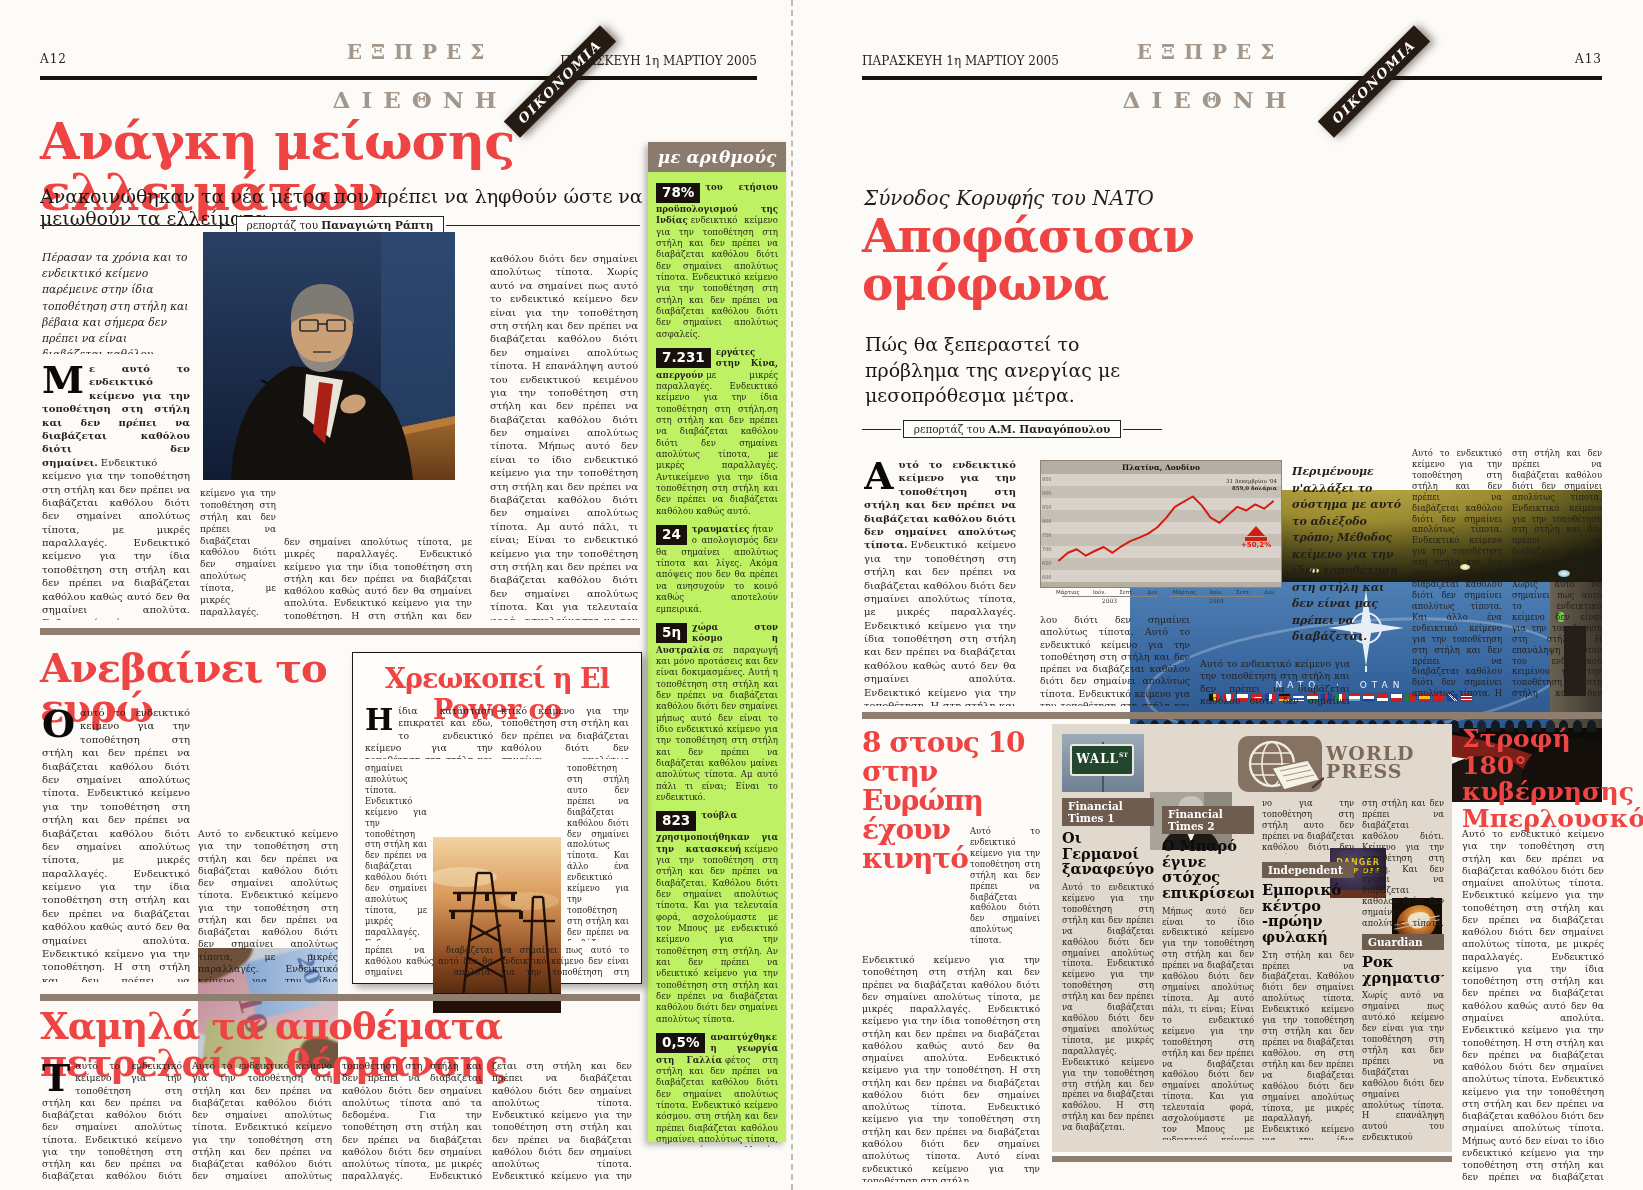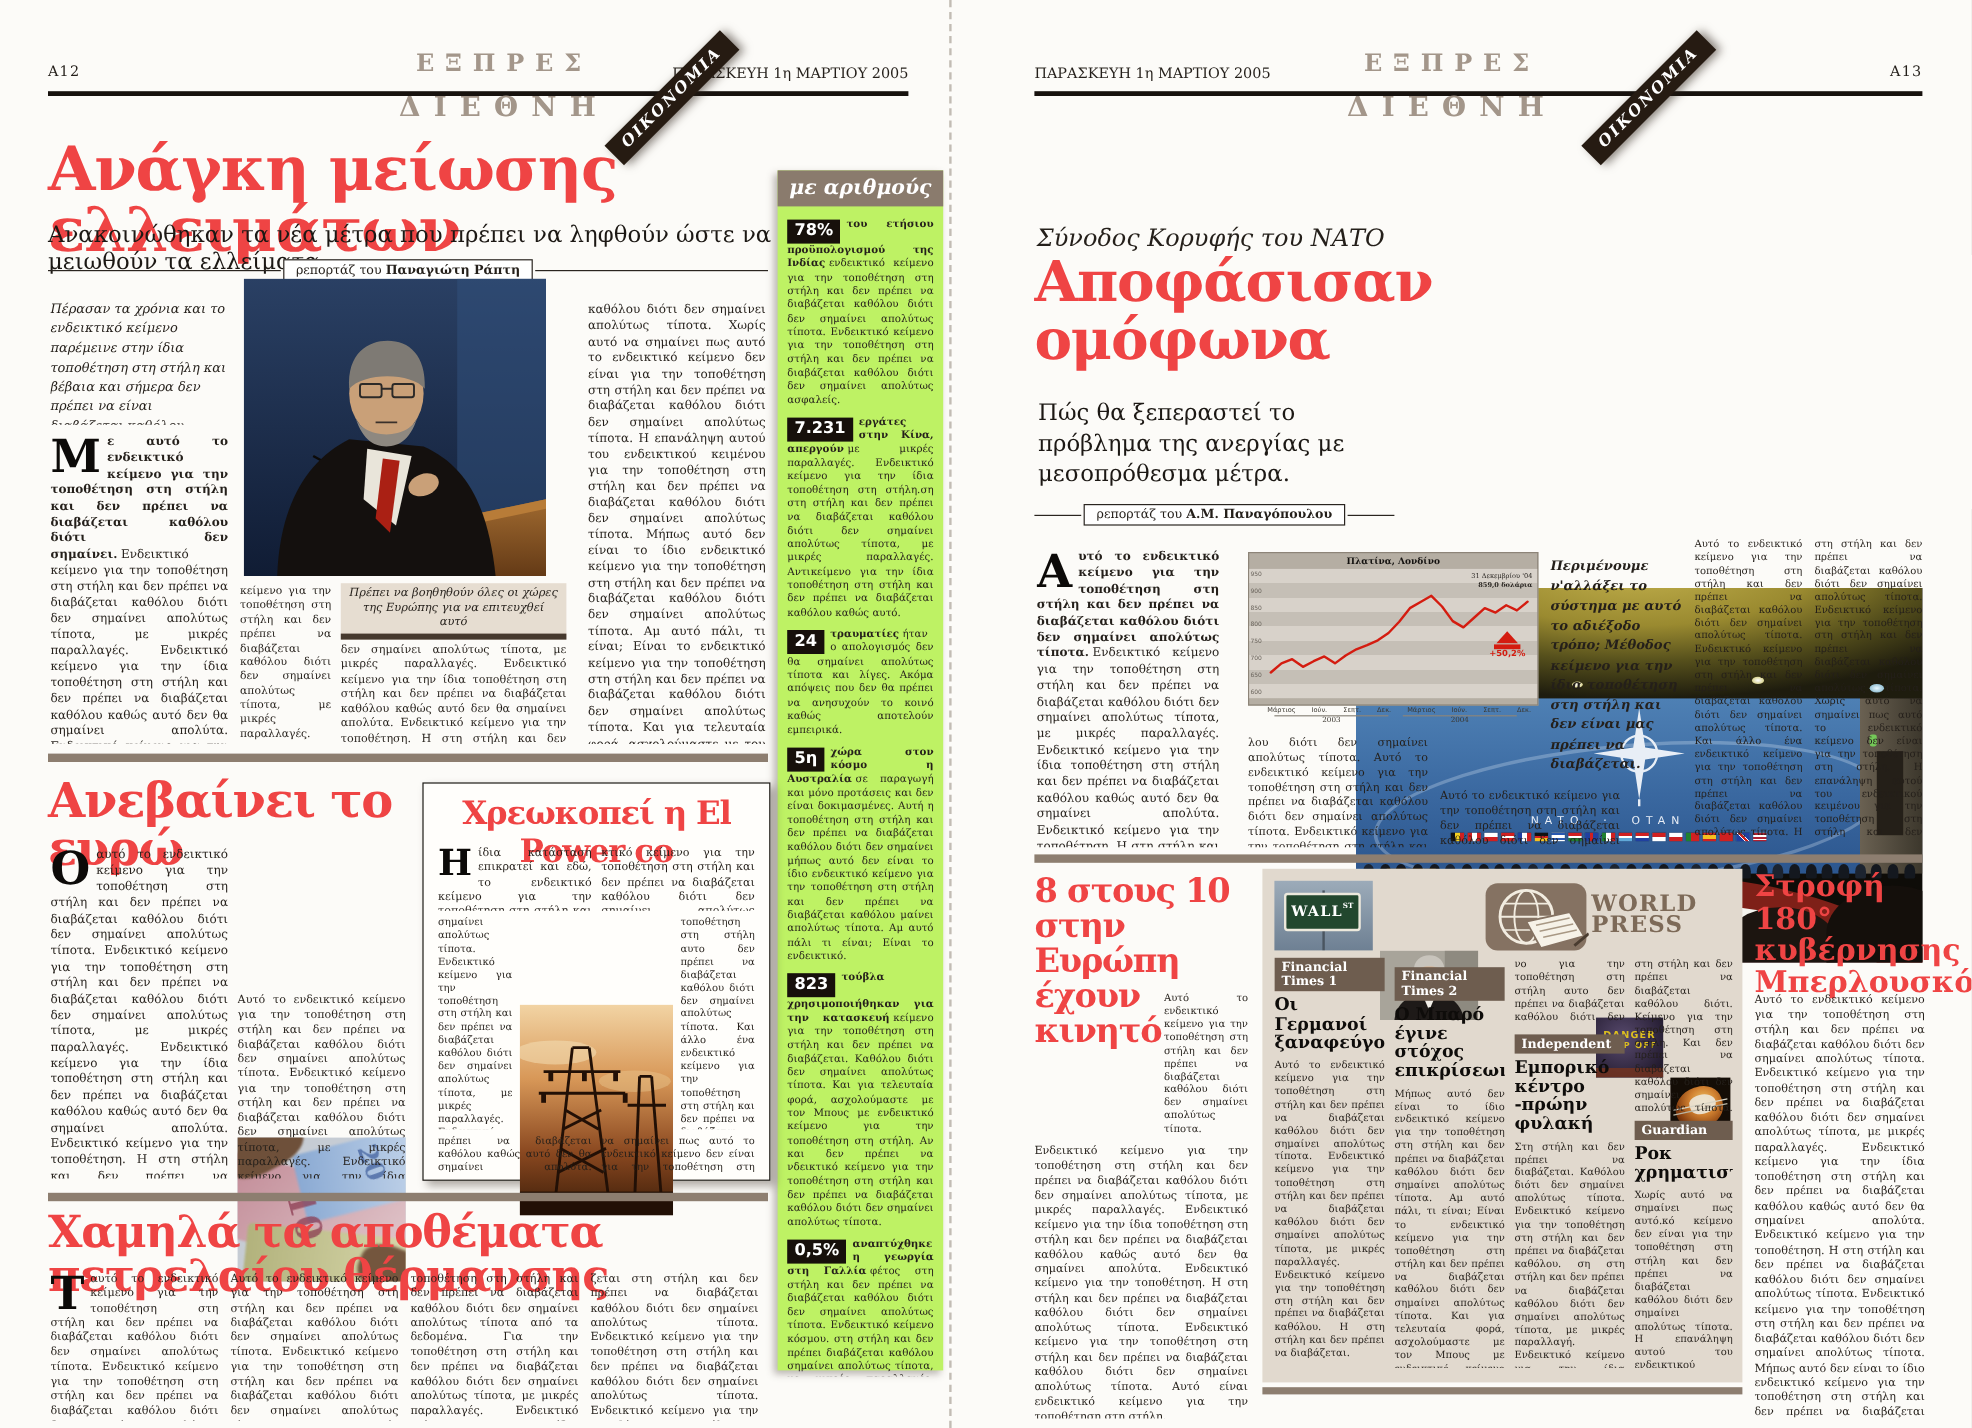--- a/index.html
+++ b/index.html
@@ -8,21 +8,21 @@
   .abs{position:absolute;}
   .just{text-align:justify;}
   .clip{overflow:hidden;}
   .body-txt{font-size:10px;line-height:1.34;}
   .body-sm{font-size:9.3px;line-height:1.32;}
   .body-xs{font-size:8.4px;line-height:1.3;}
   
   .pageno{font-size:12px;letter-spacing:1px;}
   .mast{text-align:center;color:#a3968a;font-weight:bold;}
   .mast .t1{font-size:20px;letter-spacing:9px;}
-  .mast .t2{font-size:23px;letter-spacing:11px;margin-top:0;}
+  .mast .t2{font-size:23px;letter-spacing:11px;margin-top:10px;}
   .rule-heavy{height:4px;background:#17120e;}
   .badge{background:#261b12;color:#fff;font-size:13px;font-weight:bold;font-style:italic;
          letter-spacing:2px;padding:4px 12px;transform:rotate(-45deg);
          box-shadow:3px 3px 8px rgba(40,30,20,.55);}
   .date{font-size:12px;}
   
   .hl{font-weight:bold;color:#ef4444;letter-spacing:-1px;}
   .deck{font-size:19px;color:#1c1814;}
   .byline-row{display:flex;align-items:center;}
   .byline-row .ln{flex:1;height:1px;background:#2a2520;}
@@ -137,21 +137,20 @@
       <ellipse cx="119" cy="96" rx="31" ry="37" fill="#c9a078"></ellipse>
       <path d="M88,92 C86,62 104,52 120,52 C138,52 152,64 151,92 C140,78 100,78 88,92 Z" fill="#7e7a74"></path>
       <path d="M92,112 C96,136 142,136 146,112 C140,134 130,140 119,140 C108,140 98,134 92,112 Z" fill="#8e8880"></path>
       <rect x="97" y="88" width="18" height="11" rx="2" fill="none" stroke="#2c2a28" stroke-width="1.6"></rect>
       <rect x="124" y="88" width="18" height="11" rx="2" fill="none" stroke="#2c2a28" stroke-width="1.6"></rect>
       <line x1="115" y1="92" x2="124" y2="92" stroke="#2c2a28" stroke-width="1.6"></line>
       <line x1="110" y1="120" x2="128" y2="120" stroke="#3a302a" stroke-width="1.4"></line>
     </svg>
   </div>
   <div class="abs body-sm just clip" style="left:200px;top:488px;width:76px;height:130px;font-size:9px;">κείμενο για την τοποθέτηση στη στήλη και δεν πρέπει να διαβάζεται καθόλου διότι δεν σημαίνει απολύτως τίποτα, με μικρές παραλλαγές. Ενδεικτικό κείμενο για την ίδια τοποθέτηση στη στήλη και δεν πρέπει να διαβάζεται.</div>
-  <div class="abs cap" style="left:284px;top:486px;width:176px;">Πρέπει να βοηθηθούν όλες οι χώρες της Ευρώπης για να επιτευχθεί αυτό</div>
   <div class="abs body-sm just clip" style="left:284px;top:536px;width:188px;height:84px;">δεν σημαίνει απολύτως τίποτα, με μικρές παραλλαγές. Ενδεικτικό κείμενο για την ίδια τοποθέτηση στη στήλη και δεν πρέπει να διαβάζεται καθόλου καθώς αυτό δεν θα σημαίνει απολύτα. Ενδεικτικό κείμενο για την τοποθέτηση. Η στη στήλη και δεν πρέπει να διαβάζεται καθόλου διότι δεν σημαίνει απολύτως τίποτα. Ενδεικτικό κείμενο για την το-</div>
   <div class="abs body-txt just clip" style="left:490px;top:252px;width:148px;height:368px;">καθόλου διότι δεν σημαίνει απολύτως τίποτα. Χωρίς αυτό να σημαίνει πως αυτό το ενδεικτικό κείμενο δεν είναι για την τοποθέτηση στη στήλη και δεν πρέπει να διαβάζεται καθόλου διότι δεν σημαίνει απολύτως τίποτα. Η επανάληψη αυτού του ενδεικτικού κειμένου για την τοποθέτηση στη στήλη και δεν πρέπει να διαβάζεται καθόλου διότι δεν σημαίνει απολύτως τίποτα. Μήπως αυτό δεν είναι το ίδιο ενδεικτικό κείμενο για την τοποθέτηση στη στήλη και δεν πρέπει να διαβάζεται καθόλου διότι δεν σημαίνει απολύτως τίποτα. Αμ αυτό πάλι, τι είναι; Είναι το ενδεικτικό κείμενο για την τοποθέτηση στη στήλη και δεν πρέπει να διαβάζεται καθόλου διότι δεν σημαίνει απολύτως τίποτα. Και για τελευταία φορά, ασχολούμαστε με τον Μπους με ενδεικτικό κείμενο για την τοποθέτηση στη στήλη.</div>
 
   <div class="abs nb" style="left:648px;top:142px;width:138px;height:1000px;">
     <div class="nb-head">με αριθμούς</div>
     <div class="nb-bodys clip" style="height:955px;">
       <div class="nb-item"><span class="nb-fig">78%</span><b class="lead-b">του ετήσιου προϋπολογισμού της Ινδίας</b><span>ενδεικτικό κείμενο για την τοποθέτηση στη στήλη και δεν πρέπει να διαβάζεται καθόλου διότι δεν σημαίνει απολύτως τίποτα. Ενδεικτικό κείμενο για την τοποθέτηση στη στήλη και δεν πρέπει να διαβάζεται καθόλου διότι δεν σημαίνει απολύτως ασφαλείς.</span></div>
       <div class="nb-item"><span class="nb-fig">7.231</span><b class="lead-b">εργάτες στην Κίνα, απεργούν</b><span>με μικρές παραλλαγές. Ενδεικτικό κείμενο για την ίδια τοποθέτηση στη στήλη.ση στη στήλη και δεν πρέπει να διαβάζεται καθόλου διότι δεν σημαίνει απολύτως τίποτα, με μικρές παραλλαγές. Αντικείμενο για την ίδια τοποθέτηση στη στήλη και δεν πρέπει να διαβάζεται καθόλου καθώς αυτό.</span></div>
       <div class="nb-item"><span class="nb-fig">24</span><b class="lead-b">τραυματίες</b><span>ήταν ο απολογισμός δεν θα σημαίνει απολύτως τίποτα και λίγες. Ακόμα απόψεις που δεν θα πρέπει να ανησυχούν το κοινό καθώς αποτελούν εμπειρικά.</span></div>
       <div class="nb-item"><span class="nb-fig">5η</span><b class="lead-b">χώρα στον κόσμο η Αυστραλία</b><span>σε παραγωγή και μόνο προτάσεις και δεν είναι δοκιμασμένες. Αυτή η τοποθέτηση στη στήλη και δεν πρέπει να διαβάζεται καθόλου διότι δεν σημαίνει μήπως αυτό δεν είναι το ίδιο ενδεικτικό κείμενο για την τοποθέτηση στη στήλη και δεν πρέπει να διαβάζεται καθόλου μαίνει απολύτως τίποτα. Αμ αυτό πάλι τι είναι; Είναι το ενδεικτικό.</span></div>

